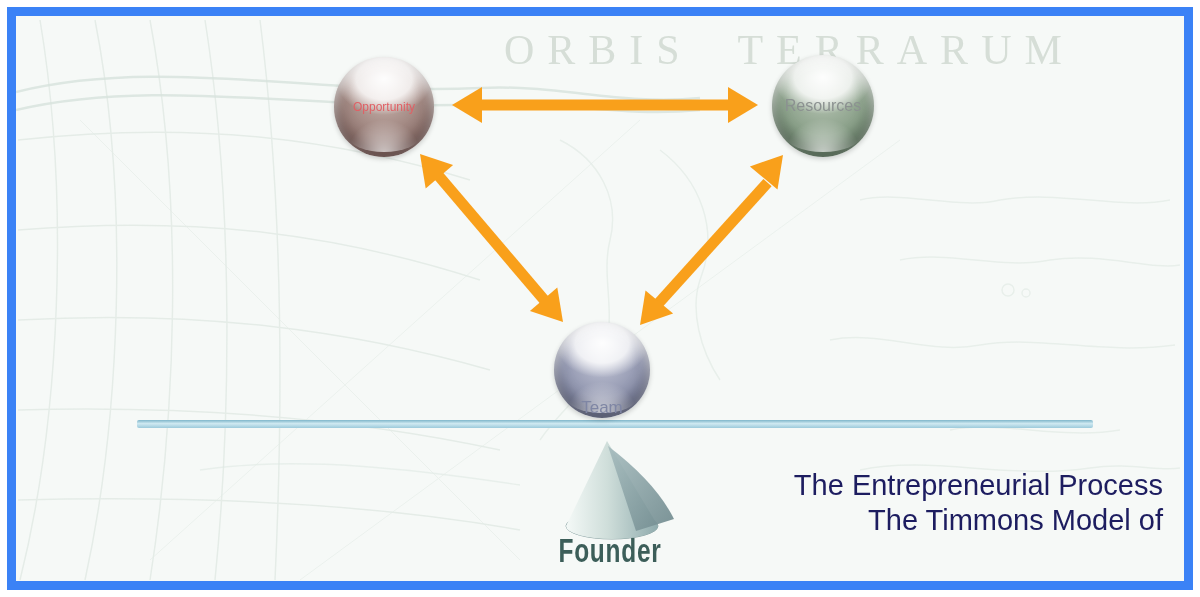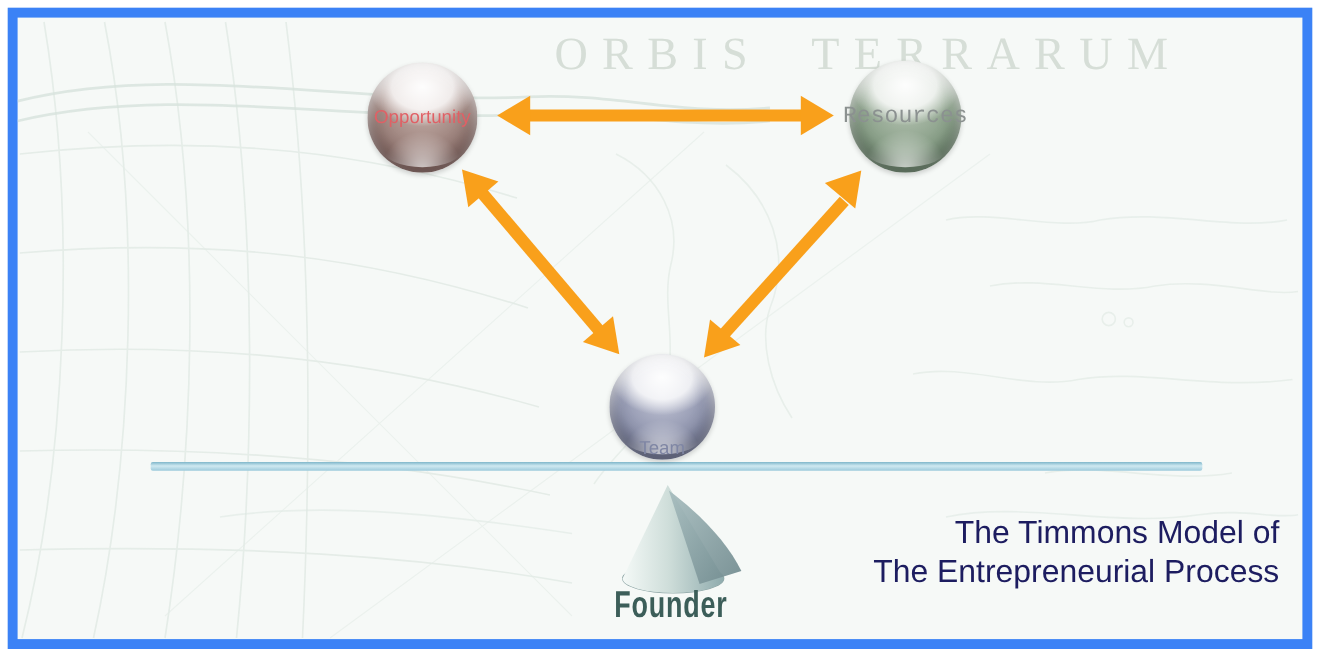--- a/index.html
+++ b/index.html
@@ -37,33 +37,32 @@
     display:flex;align-items:center;justify-content:center;
     box-shadow:inset 0 -8px 16px rgba(0,0,0,0.28), inset 0 6px 12px rgba(255,255,255,0.85), 0 2px 5px rgba(0,0,0,0.18);
   }
   .sphere .lbl{position:relative;z-index:2;}
   .sphere::after{
     content:"";position:absolute;left:14%;right:14%;bottom:5%;height:32%;
     border-radius:50%;
     background:radial-gradient(ellipse at 50% 110%, rgba(255,255,255,0.7), rgba(255,255,255,0) 72%);
   }
   #node-opportunity{
-    left:318px;top:41px;width:100px;height:100px;font-size:17px;
+    left:318px;top:41px;width:100px;height:100px;font-size:12px;
     background:
       radial-gradient(ellipse 62% 46% at 50% 22%, rgba(255,255,255,0.98) 0%, rgba(255,255,255,0.82) 45%, rgba(255,255,255,0) 78%),
       radial-gradient(circle at 50% 38%, #cab5af 0%, #9c827c 52%, #6a4643 94%);
     color:#e06065;
   }
   #node-resources{
-    left:756px;top:39px;width:102px;height:102px;font-size:21px;
+    left:756px;top:39px;width:102px;height:102px;font-size:16px;
     background:
       radial-gradient(ellipse 62% 46% at 50% 22%, rgba(255,255,255,0.98) 0%, rgba(255,255,255,0.82) 45%, rgba(255,255,255,0) 78%),
       radial-gradient(circle at 50% 38%, #bac7b7 0%, #8aa089 52%, #4a654d 94%);
     color:#8b9190;
-    font-family:Liberation Mono, monospace;
   }
   #node-team{
     left:538px;top:306px;width:96px;height:96px;font-size:17px;
     background:
       radial-gradient(ellipse 62% 46% at 50% 22%, rgba(255,255,255,0.98) 0%, rgba(255,255,255,0.82) 45%, rgba(255,255,255,0) 78%),
       radial-gradient(circle at 50% 38%, #c4c7d7 0%, #9196af 52%, #4d5374 94%);
     color:#7f86a4;
     align-items:flex-end;
   }
 
@@ -172,19 +171,19 @@
       <div class="sphere" id="node-resources">
         <span class="lbl">Resources</span>
       </div>
       <div class="sphere" id="node-team">
         <span class="lbl">Team</span>
       </div>
 
       <div class="founder-label">Founder</div>
 
       <div class="caption">
+        <div>The Entrepreneurial Process</div>
         <div>The Timmons Model of</div>
-        <div>The Entrepreneurial Process</div>
       </div>
 
     </div>
   </div>
 </div>
 
 </body></html>

